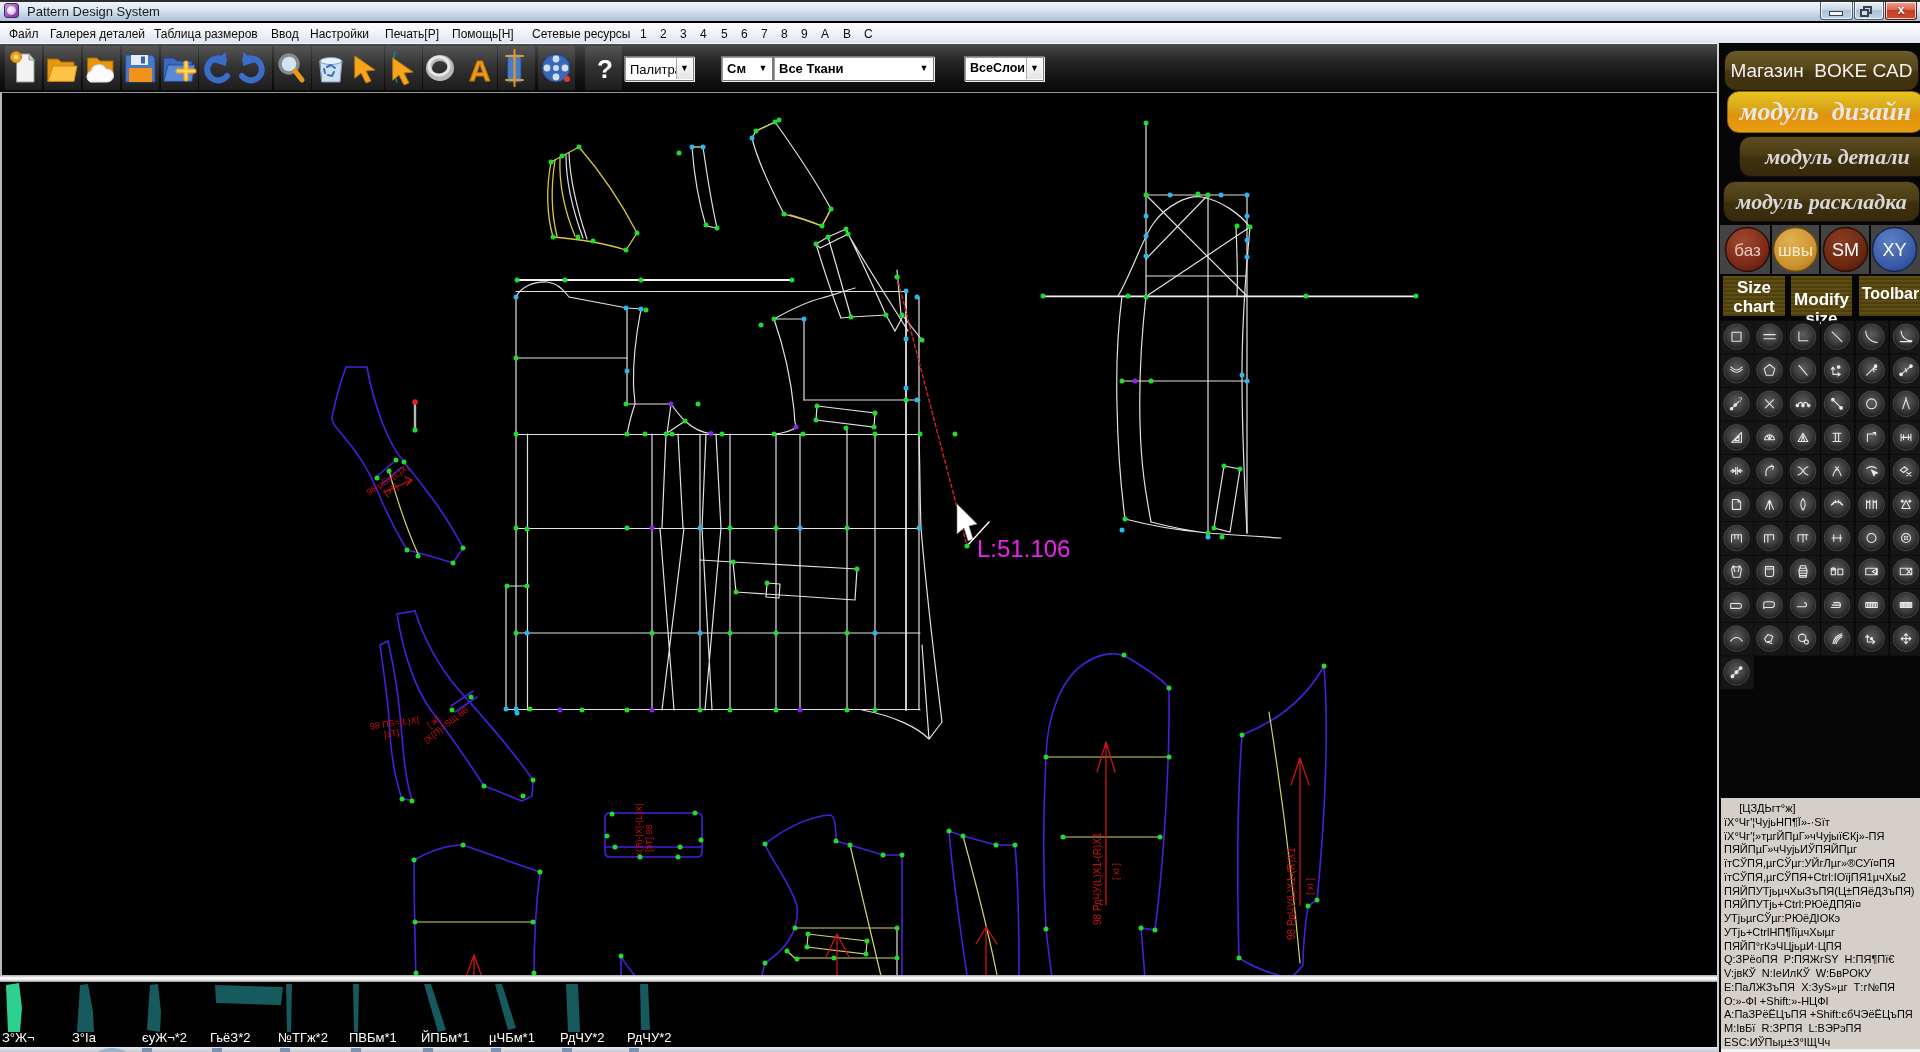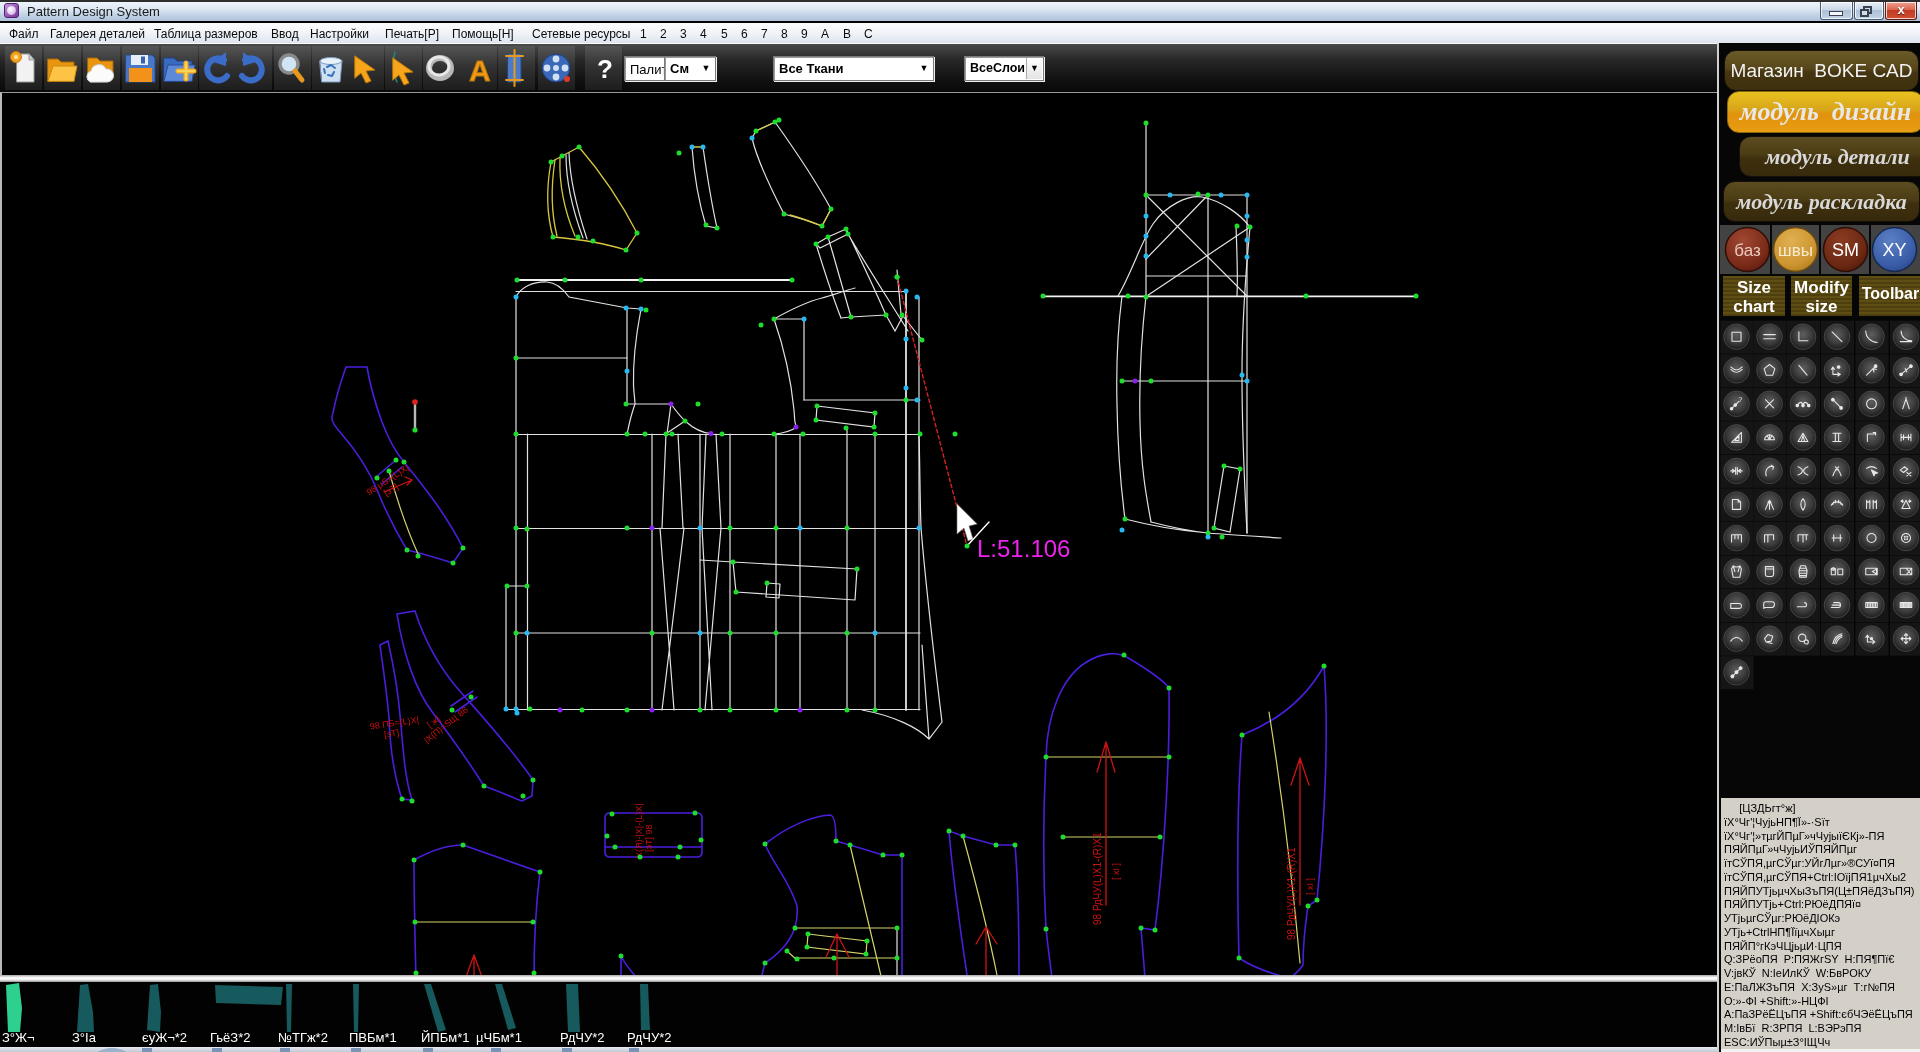--- a/index.html
+++ b/index.html
@@ -140,21 +140,21 @@
         <circle cx="565" cy="24" r="3.4" fill="#cfe0f2"></circle>
         <circle cx="567" cy="35" r="3" fill="#dc3a2a"></circle>
 
 <text x="597" y="34" font-size="26" font-weight="bold" fill="#fff">?</text>
 </g>
 </svg>
 <div class="combo" style="left:624px;width:70px">
       <span class="lbl" style="font-size:13px;top:5px">Палитра</span>
       <span class="cbt">▼</span>
     </div>
-<div class="combo" style="left:664px;width:52px">
+<div class="combo" style="left:721px;width:52px">
       <span class="lbl" style="font-weight:bold">См</span>
       <span class="cbt" style="background:#fff;border-left:none">▼</span>
     </div>
 <div class="combo" style="left:773px;width:161px">
       <span class="lbl" style="font-weight:bold">Все Ткани</span>
       <span class="cbt" style="background:#fff;border-left:none">▼</span>
     </div>
 <div class="combo" style="left:964px;width:80px">
       <span class="lbl" style="font-weight:bold;font-size:12.5px">ВсеСлои</span>
       <span class="cbt">▼</span>
@@ -535,21 +535,21 @@
 <circle cx="28.5" cy="24.5" r="22" fill="url(#cb1)" stroke="#2e0d06" stroke-width="1.5"></circle>
 <circle cx="76.5" cy="24.5" r="22" fill="url(#cb2)" stroke="#6a4a10" stroke-width="1.5"></circle>
 <circle cx="126.5" cy="24.5" r="22" fill="url(#cb3)" stroke="#2e0d06" stroke-width="1.5"></circle>
 <circle cx="175.5" cy="24.5" r="22" fill="url(#cb4)" stroke="#14284e" stroke-width="1.5"></circle>
 <text x="28.5" y="31" text-anchor="middle" font-size="17" fill="#e8ccc0" font-family="Liberation Sans">баз</text>
 <text x="76.5" y="31" text-anchor="middle" font-size="17" fill="#f8ecd0" font-family="Liberation Sans">швы</text>
 <text x="126.5" y="31" text-anchor="middle" font-size="18" fill="#fff" font-family="Liberation Sans">SM</text>
 <text x="175.5" y="31" text-anchor="middle" font-size="18" fill="#fff" font-family="Liberation Sans">XY</text>
 </svg>
 <div class="abs" style="left:4px;top:233px;width:62px;height:40px;background:repeating-linear-gradient(#5e4e14 0 2px,#4e3f0e 2px 4px);color:#fff;font-size:17px;font-weight:bold;text-align:center;line-height:19px;padding-top:2px">Size<br>chart</div>
-<div class="abs" style="left:72px;top:233px;width:61px;height:40px;background:repeating-linear-gradient(#5e4e14 0 2px,#4e3f0e 2px 4px);color:#fff;font-size:17px;font-weight:bold;text-align:center;line-height:19px;padding-top:2px">Modify<br>size</div>
+<div class="abs" style="left:72px;top:233px;width:61px;height:40px;background:repeating-linear-gradient(#5e4e14 0 2px,#4e3f0e 2px 4px);color:#fff;font-size:17px;font-weight:bold;text-align:center;line-height:19px;padding-top:14px">Modify<br>size</div>
 <div class="abs" style="left:140px;top:233px;width:63px;height:40px;background:repeating-linear-gradient(#5e4e14 0 2px,#4e3f0e 2px 4px);color:#fff;font-size:18px;font-weight:bold;text-align:center;line-height:36px;font-size:16px">Toolbar</div>
 <svg class="abs" style="left:0;top:277px" width="203" height="400" viewBox="0 0 203 400">
 <defs>
         <radialGradient id="ib" cx="0.5" cy="0.42" r="0.62">
           <stop offset="0" stop-color="#5e5e5e"></stop>
           <stop offset="0.55" stop-color="#3c3c3c"></stop>
           <stop offset="0.85" stop-color="#232323"></stop>
           <stop offset="1" stop-color="#161616"></stop>
         </radialGradient>
       </defs>
@@ -1043,21 +1043,21 @@
 <path d="M566,2 L578,2 L580,50 L568,50 Z" fill="#175a5d"></path>
 <path d="M640,2 L648,2 L650,48 L641,48 Z" fill="#175a5d"></path>
 </svg>
 <span class="thlbl" style="left:2px">З°Ж¬</span>
 <span class="thlbl" style="left:72px">З°Iа</span>
 <span class="thlbl" style="left:142px">єуЖ¬*2</span>
 <span class="thlbl" style="left:210px">ГьёЗ*2</span>
 <span class="thlbl" style="left:278px">№ТГж*2</span>
 <span class="thlbl" style="left:349px">ПВБм*1</span>
 <span class="thlbl" style="left:421px">ЙПБм*1</span>
-<span class="thlbl" style="left:476px">µЧБм*1</span>
+<span class="thlbl" style="left:489px">µЧБм*1</span>
 <span class="thlbl" style="left:560px">РдЧУ*2</span>
 <span class="thlbl" style="left:627px">РдЧУ*2</span>
 </div>
 <div class="abs" id="hscroll">
 <svg class="abs" style="left:0;top:0" width="1717" height="5" viewBox="0 0 1717 5">
 <ellipse cx="112" cy="14" rx="20" ry="13" fill="#9ab2cc"></ellipse>
 <rect x="142" y="1" width="10" height="4" fill="#7a94b8"></rect>
       <rect x="212" y="1" width="10" height="4" fill="#7a94b8"></rect>
       <rect x="280" y="1" width="10" height="4" fill="#7a94b8"></rect>
       <rect x="351" y="1" width="10" height="4" fill="#7a94b8"></rect>

